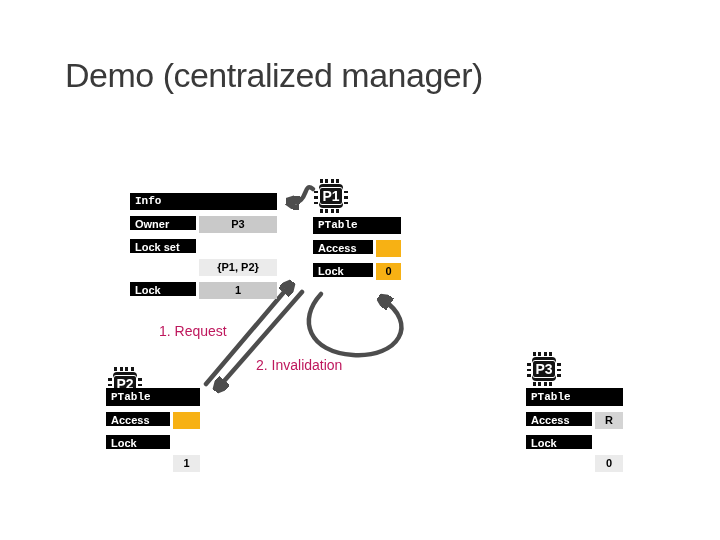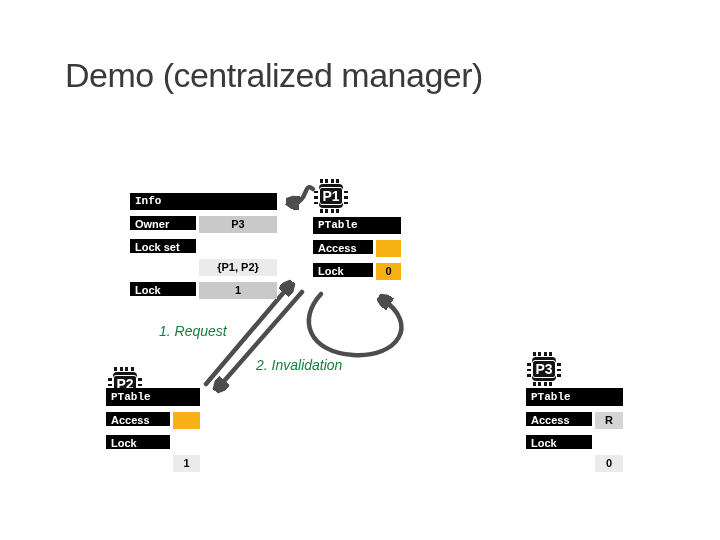--- a/index.html
+++ b/index.html
@@ -72,21 +72,21 @@
   }
   .chip-label {
     color:#ffffff; font-size:14px; font-weight:bold; line-height:1;
     border:1px solid #ffffff; border-radius:3px; padding:1px 2px;
   }
   #chip-p1 { left:314px; top:179px; }
   #chip-p2 { left:108px; top:367px; }
   #chip-p3 { left:527px; top:352px; }
 
   
-  .note { font-size:14px; color:#15803d; white-space:nowrap;font-style:italic; }
+  .note { font-size:14px; color:#be185d; white-space:nowrap; }
   #note-request { left:159px; top:323px; }
   #note-invalidation { left:256px; top:357px; }
 
   .arrows { position:absolute; left:0; top:0; pointer-events:none; }
   .arrows path, .arrows line {
     stroke:#4d4d4d; stroke-width:4.5; fill:none; stroke-linecap:round;
   }
 </style>
 </head>
 <body>

